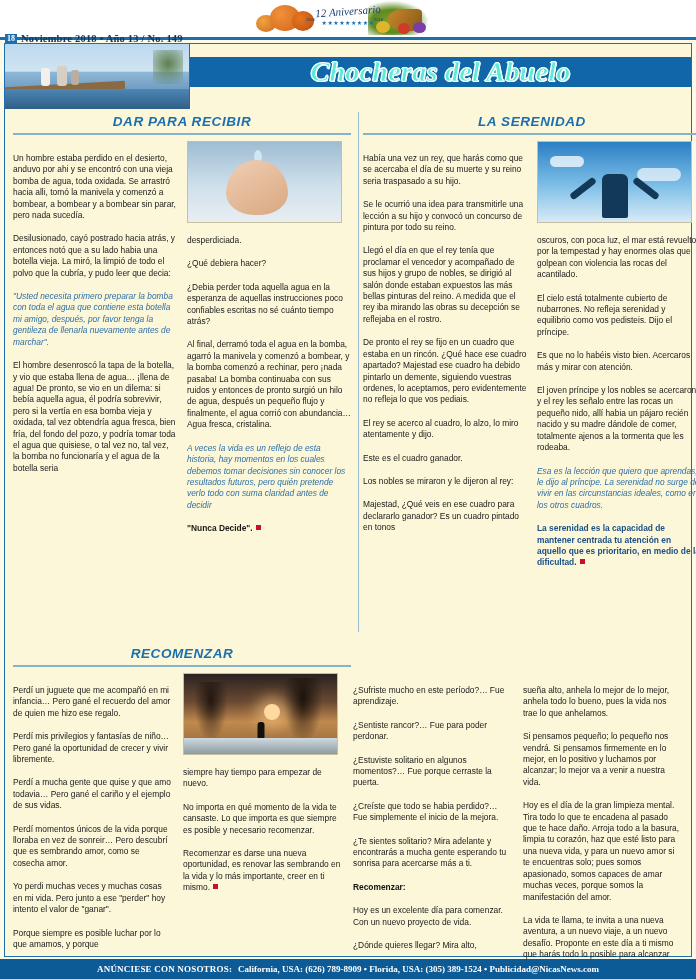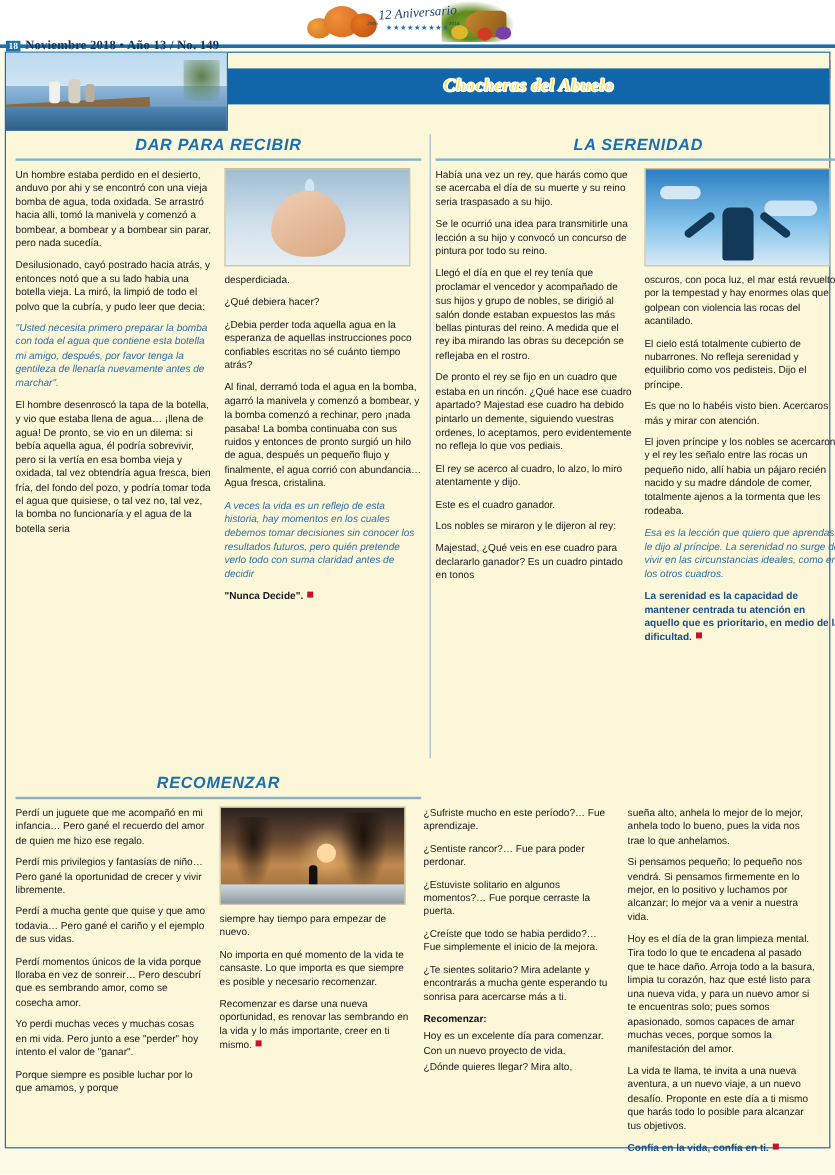--- a/index.html
+++ b/index.html
@@ -102,39 +102,39 @@
   .hp-tree { position:absolute; right:6px; top:6px; width:30px; height:34px; background:radial-gradient(circle at 50% 40%, #5d7f4e, rgba(93,127,78,0)); }
   .hp-water { position:absolute; left:0; bottom:0; width:100%; height:20px; background:linear-gradient(#4e86b4, #2f5f88); }
 
   
   .banner {
     position: absolute; left: 185px; top: 13px; right: 0; height: 30px;
     background: #1066a8; display: flex; align-items: center; justify-content: center;
   }
   .banner-title {
     font-family: "Liberation Serif", serif; font-style: italic; font-weight: bold;
-    font-size: 15px; color: #fde047;
+    font-size: 28px; color: #5eead4;
     -webkit-text-stroke: 0.6px #ffffff;
     text-shadow: 1px 1px 0 #ffffff, -1px 0 0 #ffffff, 0 -1px 0 #ffffff, 1px 0 0 #ffffff, 0 1px 0 #ffffff;
     letter-spacing: .3px;
   }
 
   
   .sechead { text-align: center; }
   .sechead .label {
     font-family: "Liberation Sans", sans-serif; font-style: italic; font-weight: bold;
     font-size: 13.5px; color: #1b6faf; letter-spacing: .6px; display: inline-block;
     padding-bottom: 2px;
   }
   .sechead .rule { height: 2px; background: #86b3c9; margin-top: 2px; }
 
   
   .col p {
     font-size: 8.4px; line-height: 11.4px; color: #1a1a1a;
-    margin: 0 0 7px 0; text-align: left;
+    margin: 12px 0 7px 0; text-align: left;
   }
   .col p.ital { font-style: italic; color: #2f6fa8; }
   .col p.bold { font-weight: bold; color: #1b4f86; }
   .col p.lead { font-weight: bold; color: #111111; }
   .sq { display: inline-block; width: 5px; height: 5px; background: #c8102e; margin-left: 3px; vertical-align: 1px; }
 
   
   .region1 { position: absolute; left: 8px; top: 68px; right: 8px; }
   .r1-left { position: absolute; left: 0; top: 0; width: 338px; }
   .r1-right { position: absolute; left: 350px; top: 0; width: 338px; }
@@ -360,14 +360,18 @@
           <p>sueña alto, anhela lo mejor de lo mejor, anhela todo lo bueno, pues la vida nos trae lo que anhelamos.</p>
           <p>Si pensamos pequeño; lo pequeño nos vendrá. Si pensamos firmemente en lo mejor, en lo positivo y luchamos por alcanzar; lo mejor va a venir a nuestra vida.</p>
           <p>Hoy es el día de la gran limpieza mental. Tira todo lo que te encadena al pasado que te hace daño. Arroja todo a la basura, limpia tu corazón, haz que esté listo para una nueva vida, y para un nuevo amor si te encuentras solo; pues somos apasionado, somos capaces de amar muchas veces, porque somos la manifestación del amor.</p>
           <p>La vida te llama, te invita a una nueva aventura, a un nuevo viaje, a un nuevo desafío. Proponte en este día a ti mismo que harás todo lo posible para alcanzar tus objetivos.</p>
           <p class="bold"><span>Confía en la vida, confía en ti.</span><span class="sq"></span></p>
         </div>
       </div>
     </div>
   </div>
 
+  <div class="footer">
+    <span class="f-strong">ANÚNCIESE CON NOSOTROS:</span>
+    <span class="f-text">California, USA: (626) 789-8909  •  Florida, USA: (305) 389-1524  •  Publicidad@NicasNews.com</span>
+  </div>
 
 </div>
 
 </body></html>

